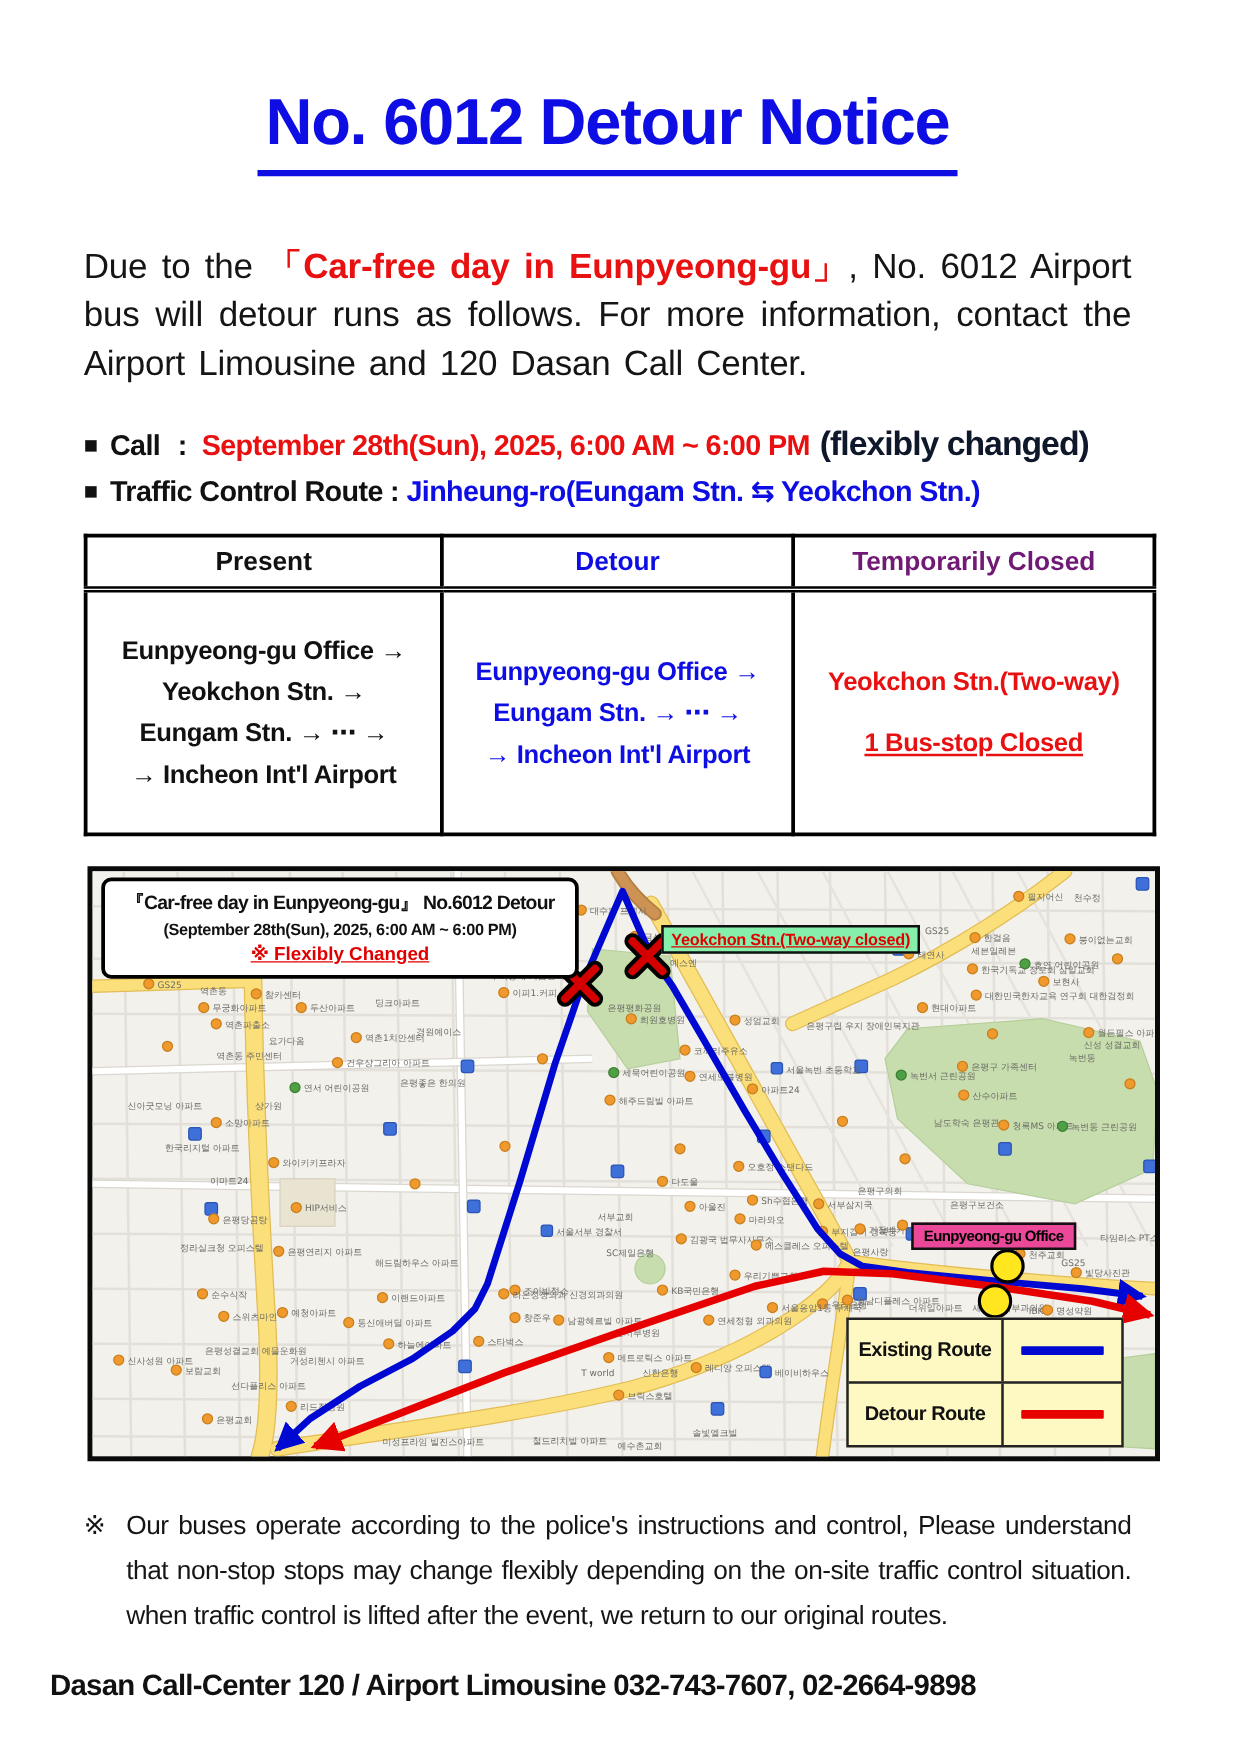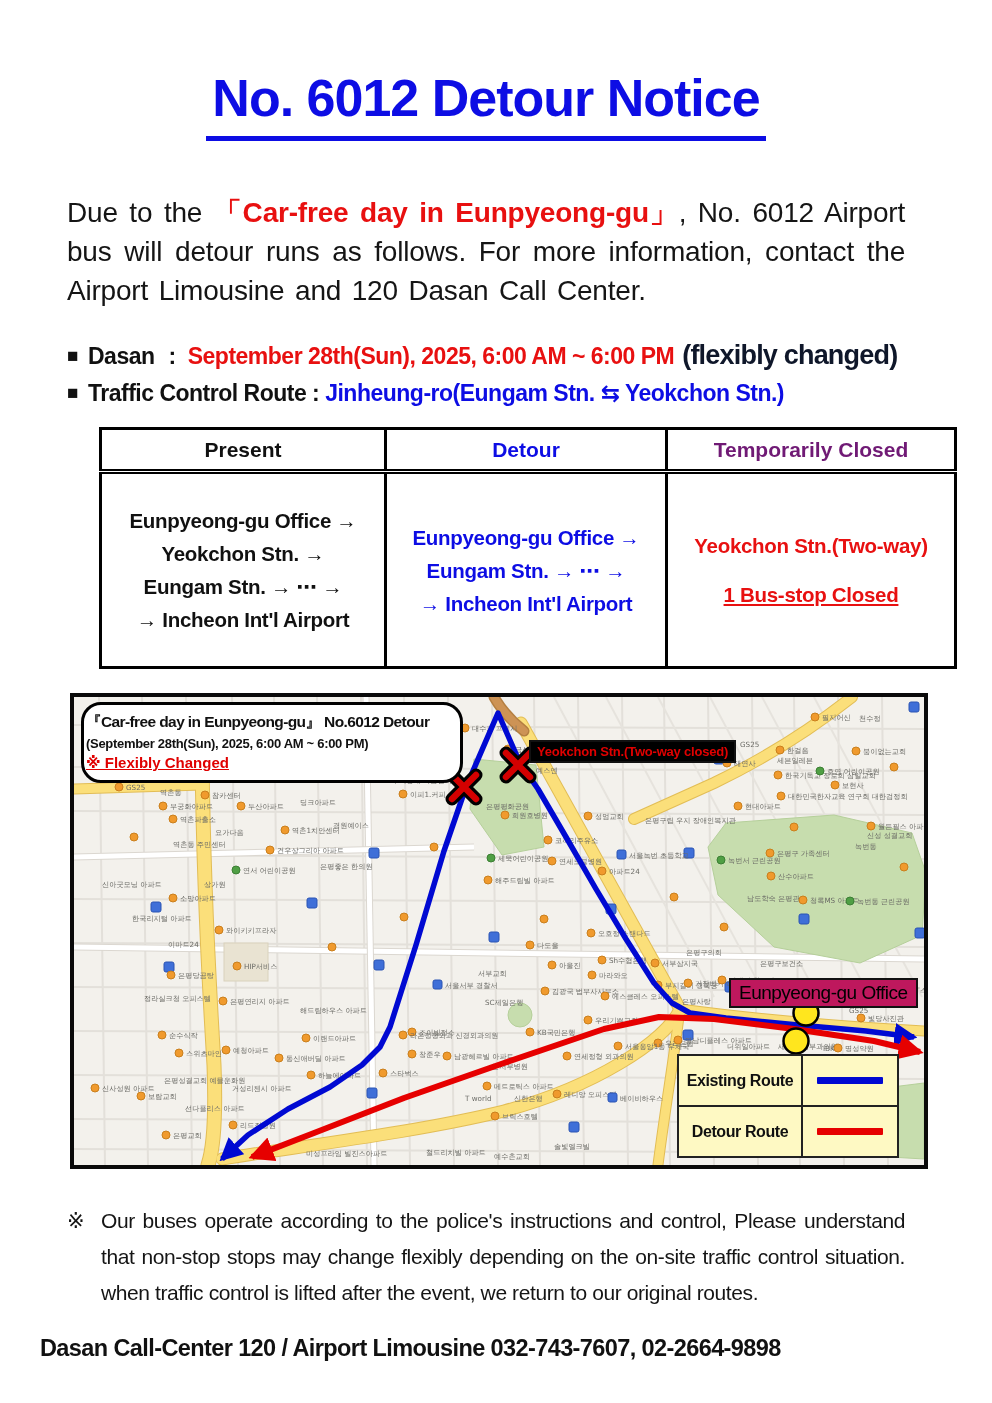--- a/index.html
+++ b/index.html
@@ -15,42 +15,42 @@
   .intro .hl{color:#e81010;font-weight:bold;}
   
   .info{margin:30px 67px 0;font-size:23px;font-weight:bold;white-space:nowrap;letter-spacing:-0.5px;}
   .info .bullet{font-size:19px;margin-right:10px;vertical-align:2px;}
   .info .colon{margin:0 12px 0 14px;}
   .info .red{color:#e81010;}
   .info .red-lite{color:#0f172a;font-weight:bold;font-size:27px;margin-left:8px;letter-spacing:-0.8px;}
   .info .blue{color:#0d0de4;}
   .info2{margin-top:9px;}
   
-  table.route{margin:20px 99px 0;border-collapse:collapse;width:858px;table-layout:fixed;}
+  table.route{margin:20px 67px 0;border-collapse:collapse;width:858px;table-layout:fixed;}
   table.route th,table.route td{border:3px solid #000;text-align:center;vertical-align:middle;}
   table.route th{height:37px;font-size:21px;font-weight:bold;border-bottom:5px double #000;}
   table.route td{height:190px;font-size:20.5px;font-weight:bold;line-height:33px;letter-spacing:-0.3px;}
   .col-present{width:284px;} .col-detour{width:280px;} .col-closed{width:288px;}
   .th-detour{color:#0d0de4;} .th-closed{color:#701a75;}
   .cell-detour{color:#0d0de4;}
   .cell-closed{color:#e81010;}
   .cell-closed .l2{display:inline-block;margin-top:16px;text-decoration:underline;}
   
   .map{position:relative;margin:24px 0 0 70px;width:850px;height:468px;border:4px solid #0a0a0a;
        background:#f3f1ec;}
   .map svg{position:absolute;left:0;top:0;z-index:1;}
   .callout{position:absolute;left:7px;top:5px;z-index:5;width:372px;background:#fff;
-           border:3.5px solid #000;border-radius:20px;text-align:left;padding:7px 2px 8px;}
+           border:3.5px solid #000;border-radius:8px;text-align:center;padding:7px 2px 8px;}
   .callout .c1{font-size:15.5px;font-weight:bold;letter-spacing:-0.6px;}
   .callout .c2{font-size:13px;font-weight:bold;margin-top:3px;letter-spacing:-0.3px;}
   .callout .c3{font-size:15px;font-weight:bold;color:#e00000;text-decoration:underline;margin-top:3px;}
-  .closed-label{position:absolute;left:455px;top:43px;z-index:4;background:#000000;border:2.5px solid #111;
-                color:#e00000;font-weight:bold;font-size:13px;padding:2px 6px;white-space:nowrap;letter-spacing:-0.2px;}
-  .office-label{position:absolute;left:655px;top:281px;z-index:4;background:#be185d;border:2.5px solid #111;
-                color:#000;font-weight:normal;font-size:19px;padding:2px 8px;white-space:nowrap;letter-spacing:-0.5px;}
+  .closed-label{position:absolute;left:455px;top:43px;z-index:4;background:#86efac;border:2.5px solid #111;
+                color:#e00000;font-weight:bold;font-size:13px;padding:2px 6px;white-space:nowrap;letter-spacing:-0.2px;text-decoration:underline;}
+  .office-label{position:absolute;left:655px;top:281px;z-index:4;background:#ec4899;border:2.5px solid #111;
+                color:#000;font-weight:bold;font-size:12px;padding:2px 8px;white-space:nowrap;letter-spacing:-0.5px;}
   .legend{position:absolute;left:603px;top:357px;z-index:5;width:218px;background:#fef9c3;border:2px solid #222;}
   .legend .row{display:flex;height:49px;align-items:stretch;}
   .legend .row+.row{border-top:2px solid #222;}
   .legend .lab{width:122px;border-right:2px solid #222;display:flex;align-items:center;justify-content:center;
                font-size:16px;font-weight:bold;letter-spacing:-0.4px;}
   .legend .sw{flex:1;display:flex;align-items:center;justify-content:center;}
   .legend .bar{width:66px;height:7px;border-radius:1px;}
   
   .note{display:flex;margin:34px 67px 0;font-size:21px;line-height:36px;letter-spacing:-0.4px;color:#151515;}
   .note .mark{flex:0 0 34px;}
@@ -62,21 +62,21 @@
 
 <div class="page">
 
   <div class="title-wrap">
     <span class="title">No. 6012 Detour Notice</span>
   </div>
 
   <p class="intro"><span>Due to the </span><span class="hl">「Car-free day in Eunpyeong-gu」</span><span>, No. 6012 Airport bus will detour runs as follows. For more information, contact the Airport Limousine and 120 Dasan Call Center.</span></p>
 
   <div class="info">
-    <span class="bullet">■</span><span>Dasan</span><span class="colon">:</span><span class="red">September 28th(Sun), 2025, 6:00 AM ~ 6:00 PM</span><span class="red-lite">(flexibly changed)</span>
+    <span class="bullet">■</span><span>Call</span><span class="colon">:</span><span class="red">September 28th(Sun), 2025, 6:00 AM ~ 6:00 PM</span><span class="red-lite">(flexibly changed)</span>
   </div>
 
   <div class="info info2">
     <span class="bullet">■</span><span>Traffic Control Route :</span>&nbsp;<span class="blue">Jinheung-ro(Eungam Stn. ⇆ Yeokchon Stn.)</span>
   </div>
 
   <table class="route">
     <colgroup>
         <col class="col-present">
         <col class="col-detour">

